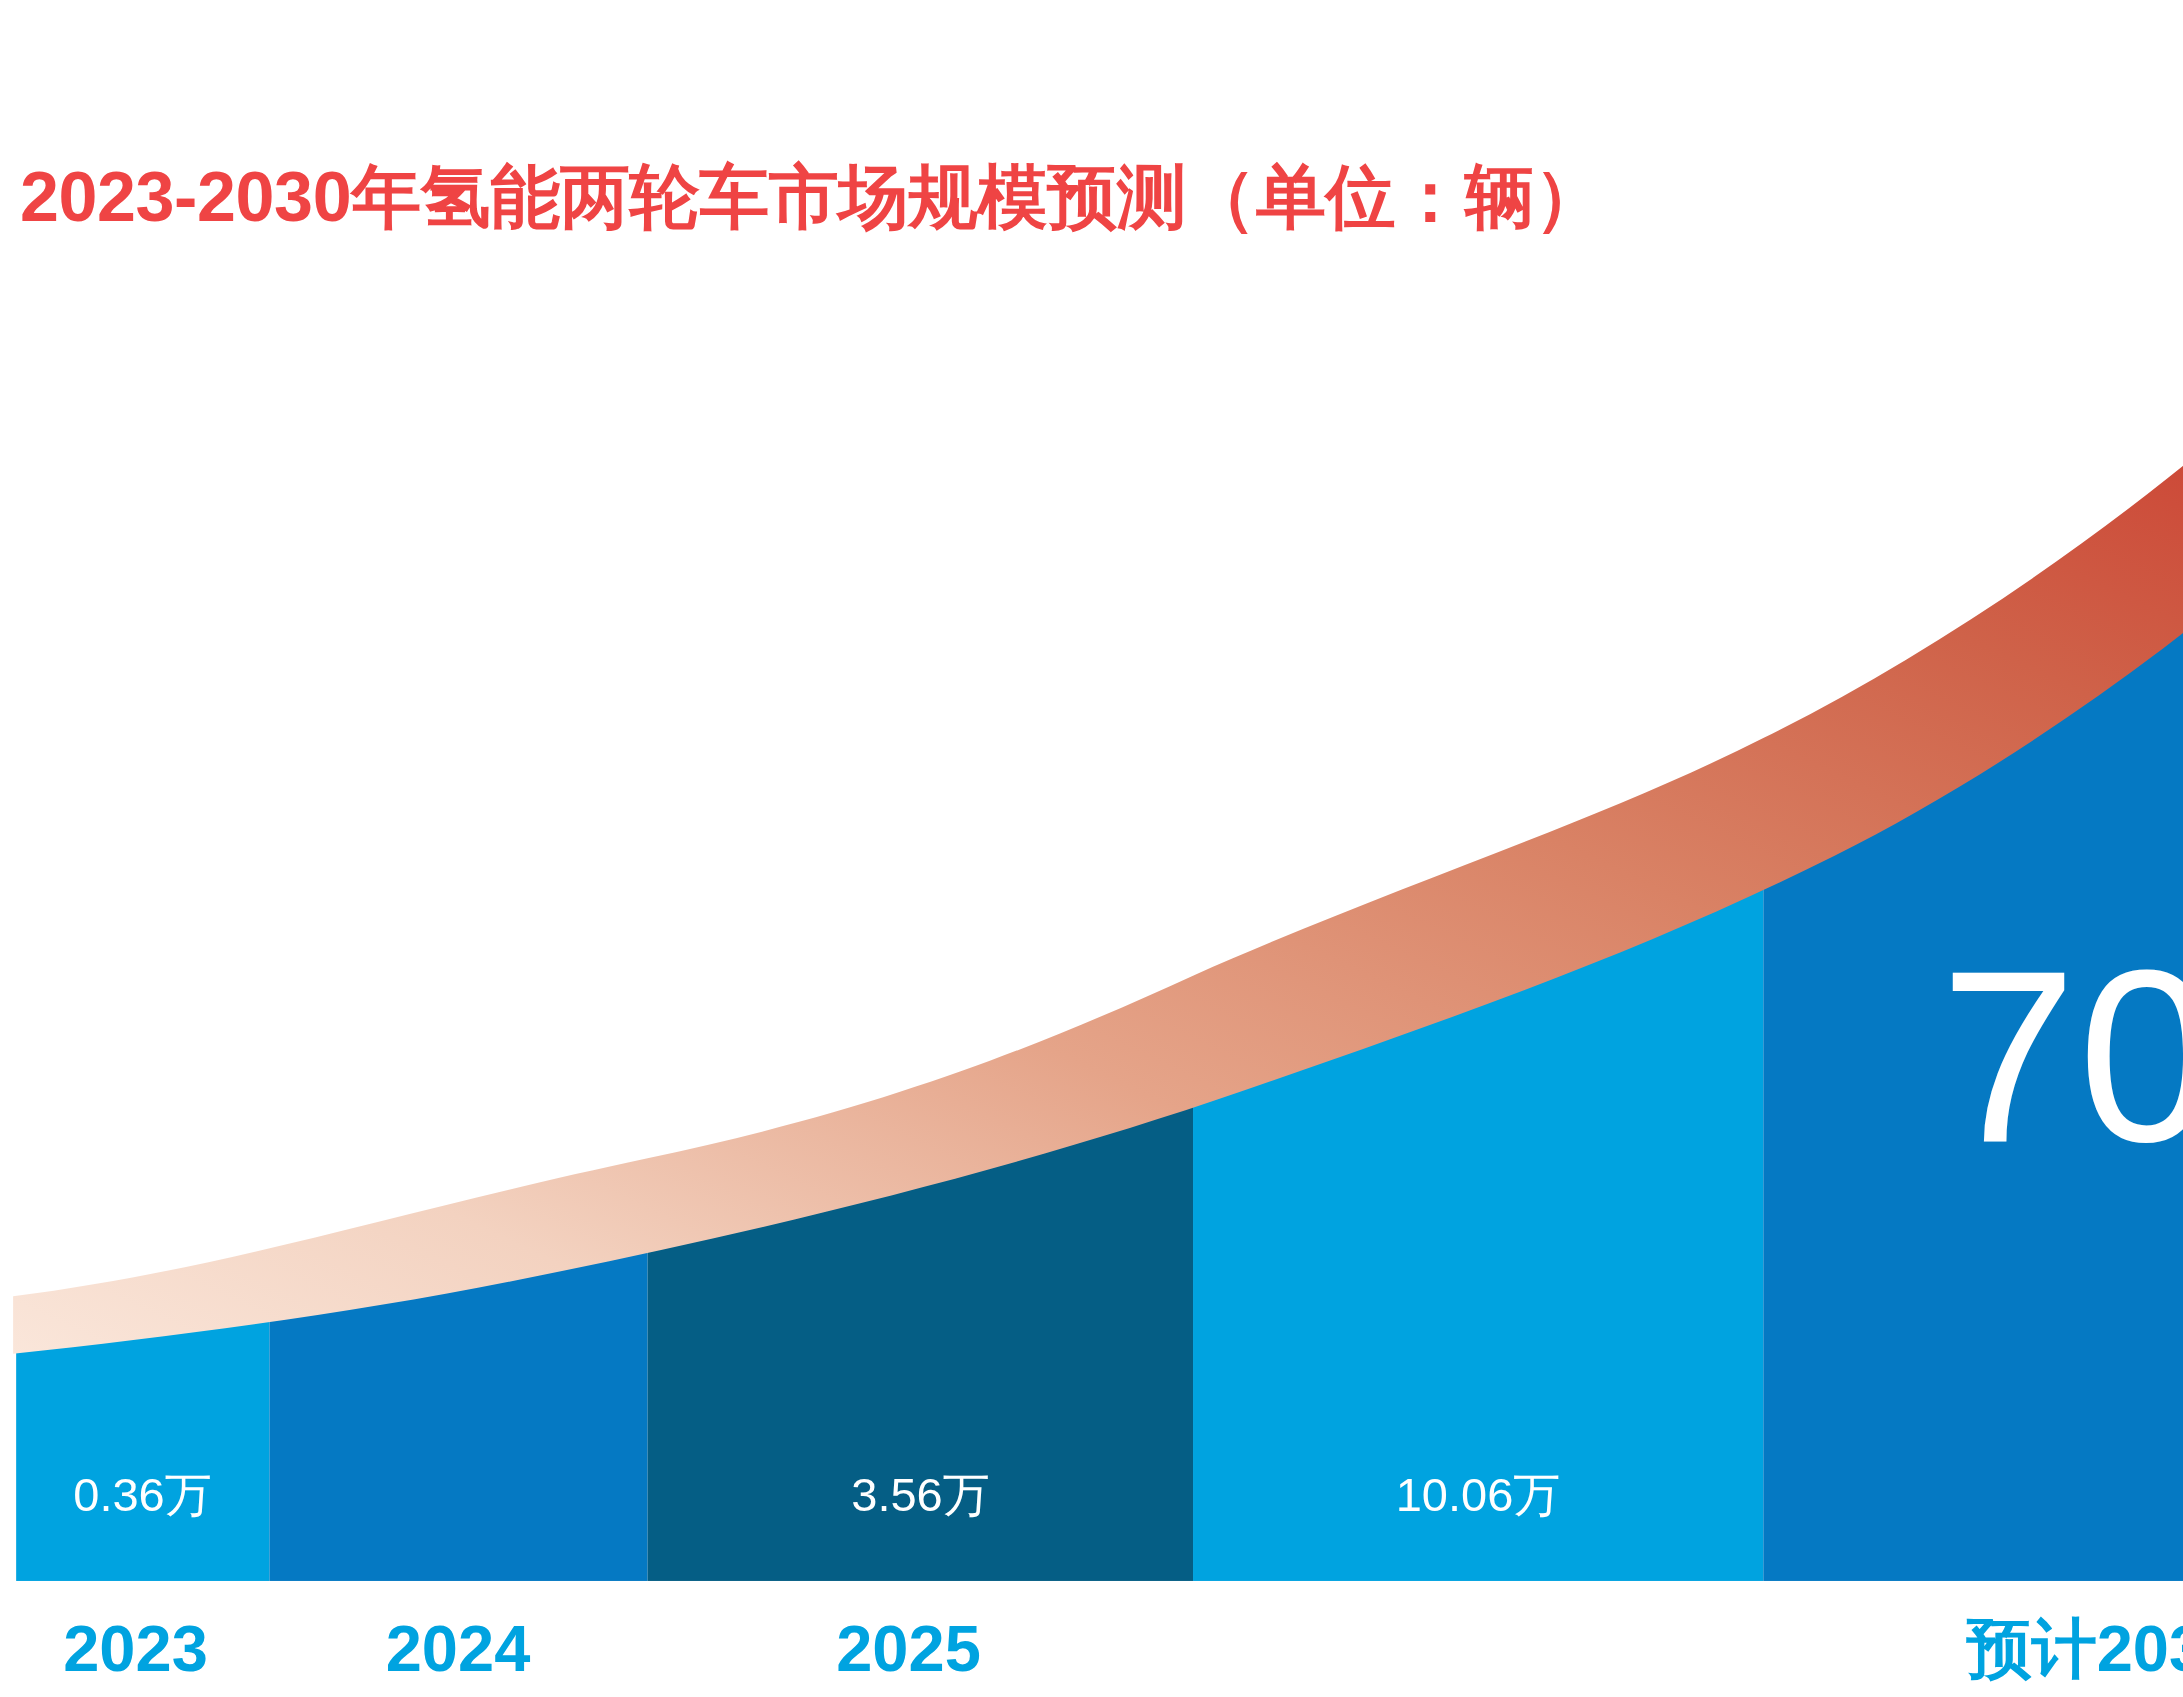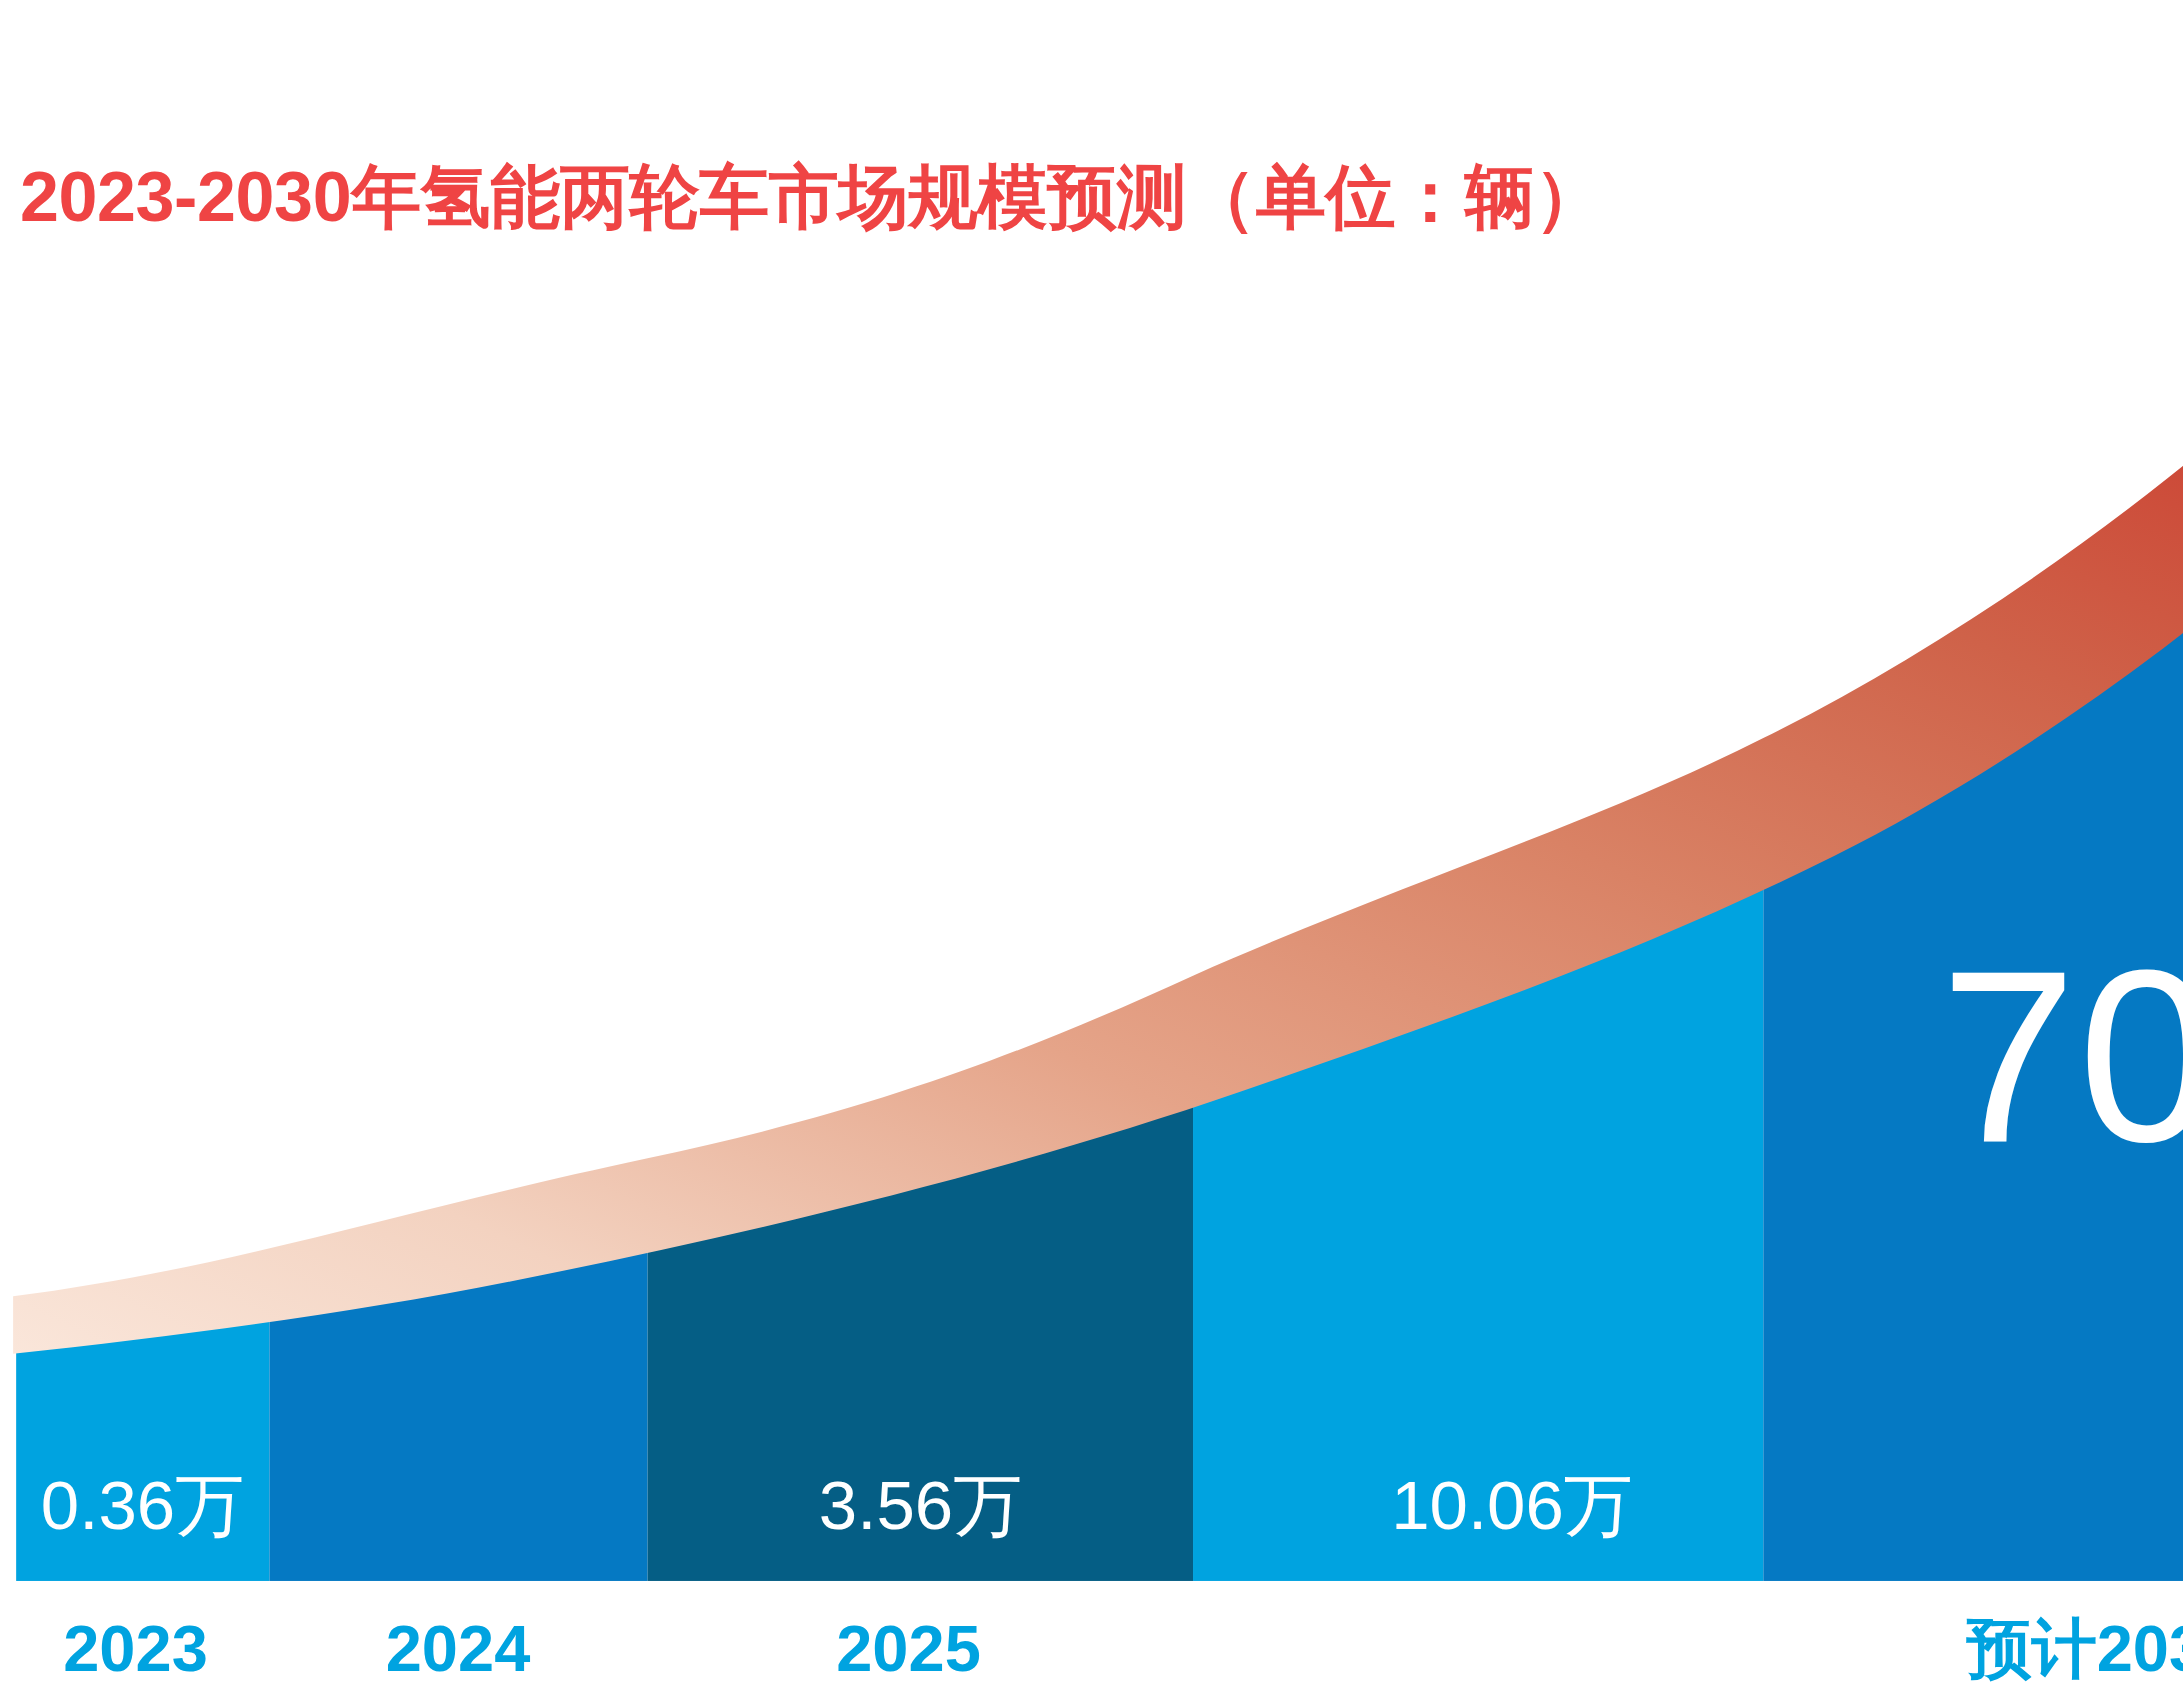--- a/index.html
+++ b/index.html
@@ -35,21 +35,21 @@
     font-weight: 700;
     letter-spacing: -0.4px;
     line-height: 1;
     white-space: nowrap;
     color: #ef4444;
   }
   
   .value-label {
     position: absolute;
     color: #ffffff;
-    font-size: 69px;
+    font-size: 47px;
     font-weight: 400;
     line-height: 1;
     white-space: nowrap;
     text-align: center;
   }
   .value-label.big {
     font-size: 245px;
     font-weight: 400;
     letter-spacing: 1.7px;
   }
@@ -129,21 +129,21 @@
         C 2330,2676 1760,2816 1180,2932
         C  790,3010  400,3060   30,3100
         Z"></path>
     </g>
   </svg>
 
   <div class="chart-title">2023-2030年氢能两轮车市场规模预测（单位：辆）</div>
 
   <div class="value-label" style="left:16px;  top:1471px; width:253px;">0.36万</div>
   <div class="value-label" style="left:648px;top:1471px; width:545px;">3.56万</div>
-  <div class="value-label" style="left:1193px;top:1471px; width:570px;padding-left:34px;">10.06万</div>
+  <div class="value-label" style="left:1193px;top:1471px; width:570px;">10.06万</div>
   <div class="value-label big" style="left:1763px;top:934px; width:877px;">70万</div>
 
   <div class="cat-label" style="left:-26px; top:1616px; width:323px;">2023</div>
   <div class="cat-label" style="left:269px; top:1616px; width:378px;">2024</div>
   <div class="cat-label" style="left:636px;top:1616px; width:545px;">2025</div>
   <div class="cat-label wide" style="left:1763px;top:1616px; width:877px;">预计2030年增长</div>
 
 </div>
 
 

